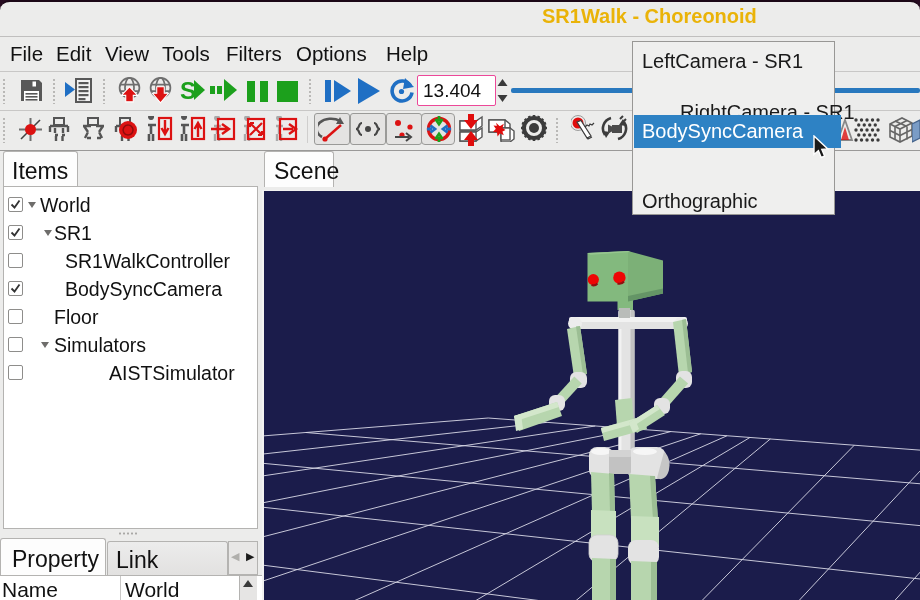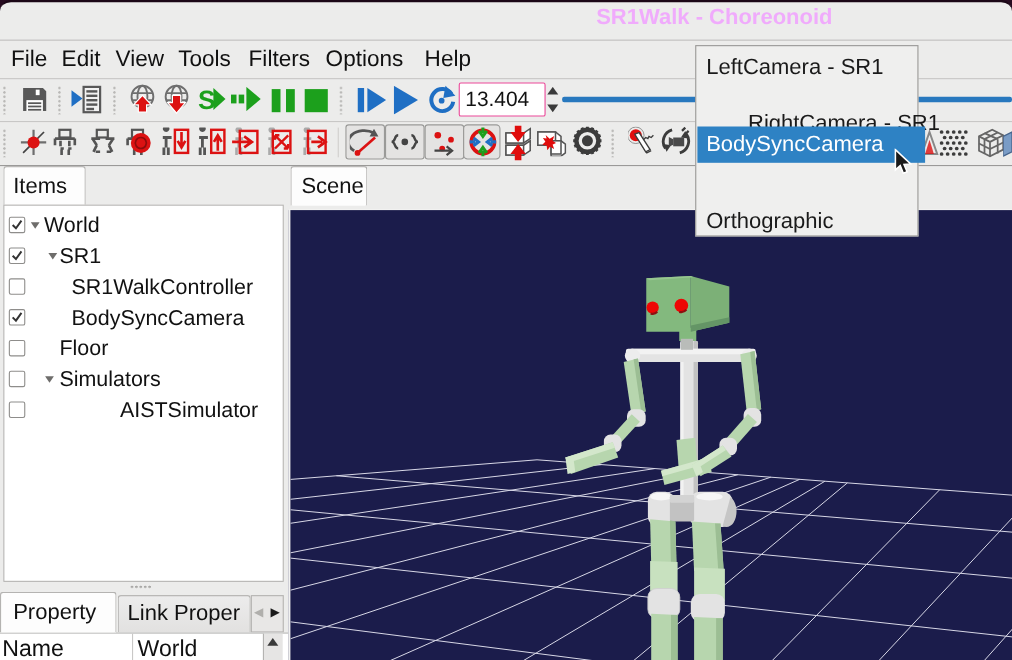--- a/index.html
+++ b/index.html
@@ -2,31 +2,31 @@
 <html><head>
 <meta charset="utf-8">
 <style>
   html,body{margin:0;padding:0;}
   body{width:920px;height:600px;overflow:hidden;position:relative;
        font-family:"Liberation Sans",sans-serif;background:#260b20;}
   .abs{position:absolute;}
   
   #win{position:absolute;left:0;top:0;width:920px;height:600px;background:#ececeb;
        border-top:2px solid #1b0716;border-radius:10px 10px 0 0;box-sizing:border-box;}
-  #title{position:absolute;left:542px;top:5px;font-size:20px;font-weight:bold;color:#f0abfc;letter-spacing:0px;}
+  #title{position:absolute;left:542px;top:5px;font-size:20px;font-weight:bold;color:#eab308;letter-spacing:0px;}
   .hline{position:absolute;left:0;width:920px;height:1px;background:#c0bfbe;}
   #menubar{position:absolute;left:0;top:37px;width:920px;height:34px;font-size:20.5px;color:#111;}
   #menubar span{position:absolute;top:5px;}
   
   .handle{position:absolute;width:4px;background-image:radial-gradient(circle,#b9b8b6 1px,transparent 1.2px);
           background-size:4px 4px;}
   .sep{position:absolute;width:1px;background:#cfcecd;}
   
   .tab{position:absolute;background:#fdfdfd;border:1px solid #b4b3b1;border-bottom:none;
-       border-radius:3px 3px 0 0;box-sizing:border-box;font-size:20px;color:#111;text-align:center;}
+       border-radius:3px 3px 0 0;box-sizing:border-box;font-size:23px;color:#111;}
   .tabgray{background:linear-gradient(#ececec,#e2e1e0);}
   #treepanel{position:absolute;left:3px;top:186px;width:255px;height:343px;background:#fff;
              border:1px solid #b4b3b1;box-sizing:border-box;font-size:19.5px;color:#111;}
   .trow{position:absolute;left:0;height:28px;line-height:29px;}
   .cb{position:absolute;width:15px;height:15px;background:#fff;border:1px solid #8e8d8b;
       box-sizing:border-box;border-radius:2px;}
   .arr{position:absolute;width:0;height:0;border-left:4.5px solid transparent;
        border-right:4.5px solid transparent;border-top:6px solid #6e6d6b;}
   
   #scene{position:absolute;left:262px;top:190px;width:657px;height:410px;background:#1b1c4b;overflow:hidden;border-left:2px solid #f2f2f1;border-top:1px solid #f2f2f1;}

